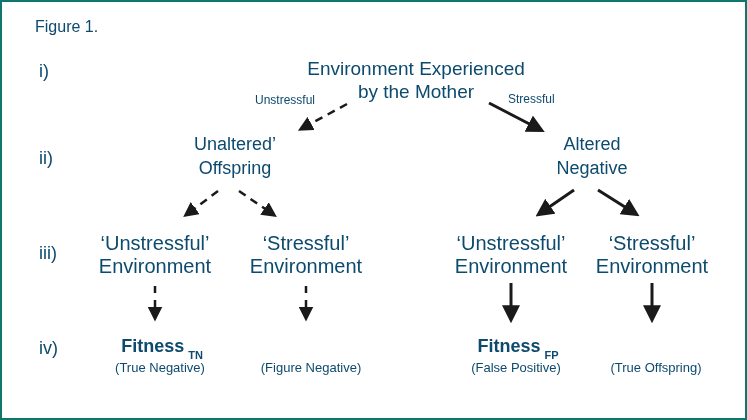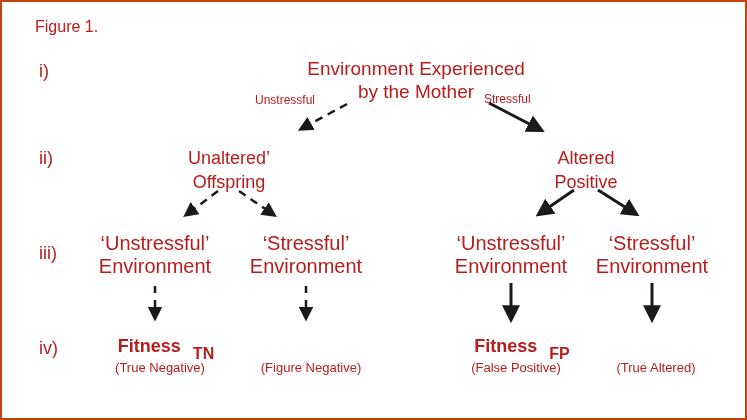--- a/index.html
+++ b/index.html
@@ -1,36 +1,36 @@
 <!DOCTYPE html>
 <html><head>
 <meta charset="utf-8">
 <style>
   html, body { margin: 0; padding: 0; background: #ffffff; }
   .frame {
     position: relative;
     width: 743px;
     height: 416px;
     background: #ffffff;
-    border: 2px solid #c2410c;
+    border: 2px solid #0f766e;
     overflow: hidden;
     font-family: "Liberation Sans", "DejaVu Sans", sans-serif;
-    color: #b91c1c;
+    color: #0c4a6e;
   }
   .abs { position: absolute; }
   .pre { white-space: pre-line; }
   .center { transform: translateX(-50%); text-align: center; }
   .figure-label { left: 33px; top: 16px; font-size: 16px; }
   .row-label { left: 37px; font-size: 18px; }
   .root-title { left: 414px; top: 55px; font-size: 19px; line-height: 23px; }
   .branch-label { font-size: 12px; }
-  .node2 { top: 144px; font-size: 18px; line-height: 24px; }
+  .node2 { top: 130px; font-size: 18px; line-height: 24px; margin-left: 6px; }
   .node3 { top: 230px; font-size: 20px; line-height: 23px; }
   .fit-head { top: 334px; font-size: 18px; font-weight: bold; white-space: nowrap; }
-  .fit-head sub { font-size: 16px; font-weight: bold; position: relative; bottom: -2px; left: 12px; }
+  .fit-head sub { font-size: 11px; font-weight: bold; position: relative; bottom: -2px; left: 4px; }
   .fit-caption { top: 358px; font-size: 13px; white-space: nowrap; }
   svg.arrows { position: absolute; left: 0; top: 0; pointer-events: none; }
   svg.arrows line { stroke: #1a1a1a; fill: none; }
   .solid-arrow { stroke-width: 3; }
   .dashed-arrow { stroke-width: 2.5; stroke-dasharray: 8 6; }
   .dashed-arrow-v { stroke-width: 2.5; stroke-dasharray: 7 7; }
 </style>
 </head>
 <body>
 
@@ -61,26 +61,26 @@
 
   <div class="abs row-label" style="top:59px">i)</div>
   <div class="abs row-label" style="top:146px">ii)</div>
   <div class="abs row-label" style="top:241px">iii)</div>
   <div class="abs row-label" style="top:336px">iv)</div>
 
   <div class="abs center pre root-title">Environment Experienced
 by the Mother</div>
 
   <div class="abs branch-label" style="left:253px; top:91px">Unstressful</div>
-  <div class="abs branch-label" style="left:482px; top:90px">Stressful</div>
+  <div class="abs branch-label" style="left:506px; top:90px">Stressful</div>
 
   <div class="abs center pre node2" style="left:227px">Unaltered’
 Offspring</div>
   <div class="abs center pre node2" style="left:584px">Altered
-Positive</div>
+Negative</div>
 
   <div class="abs center pre node3" style="left:153px">‘Unstressful’
 Environment</div>
   <div class="abs center pre node3" style="left:304px">‘Stressful’
 Environment</div>
   <div class="abs center pre node3" style="left:509px">‘Unstressful’
 Environment</div>
   <div class="abs center pre node3" style="left:650px">‘Stressful’
 Environment</div>
 
@@ -89,15 +89,15 @@
   </div>
   <div class="abs center fit-caption" style="left:158px">(True Negative)</div>
 
   <div class="abs center fit-caption" style="left:309px">(Figure Negative)</div>
 
   <div class="abs center fit-caption" style="left:514px">(False Positive)</div>
   <div class="abs center fit-head" style="left:514px">
     <span>Fitness</span><sub>FP</sub>
   </div>
 
-  <div class="abs center fit-caption" style="left:654px">(True Altered)</div>
+  <div class="abs center fit-caption" style="left:654px">(True Offspring)</div>
 
 </div>
 
 </body></html>

